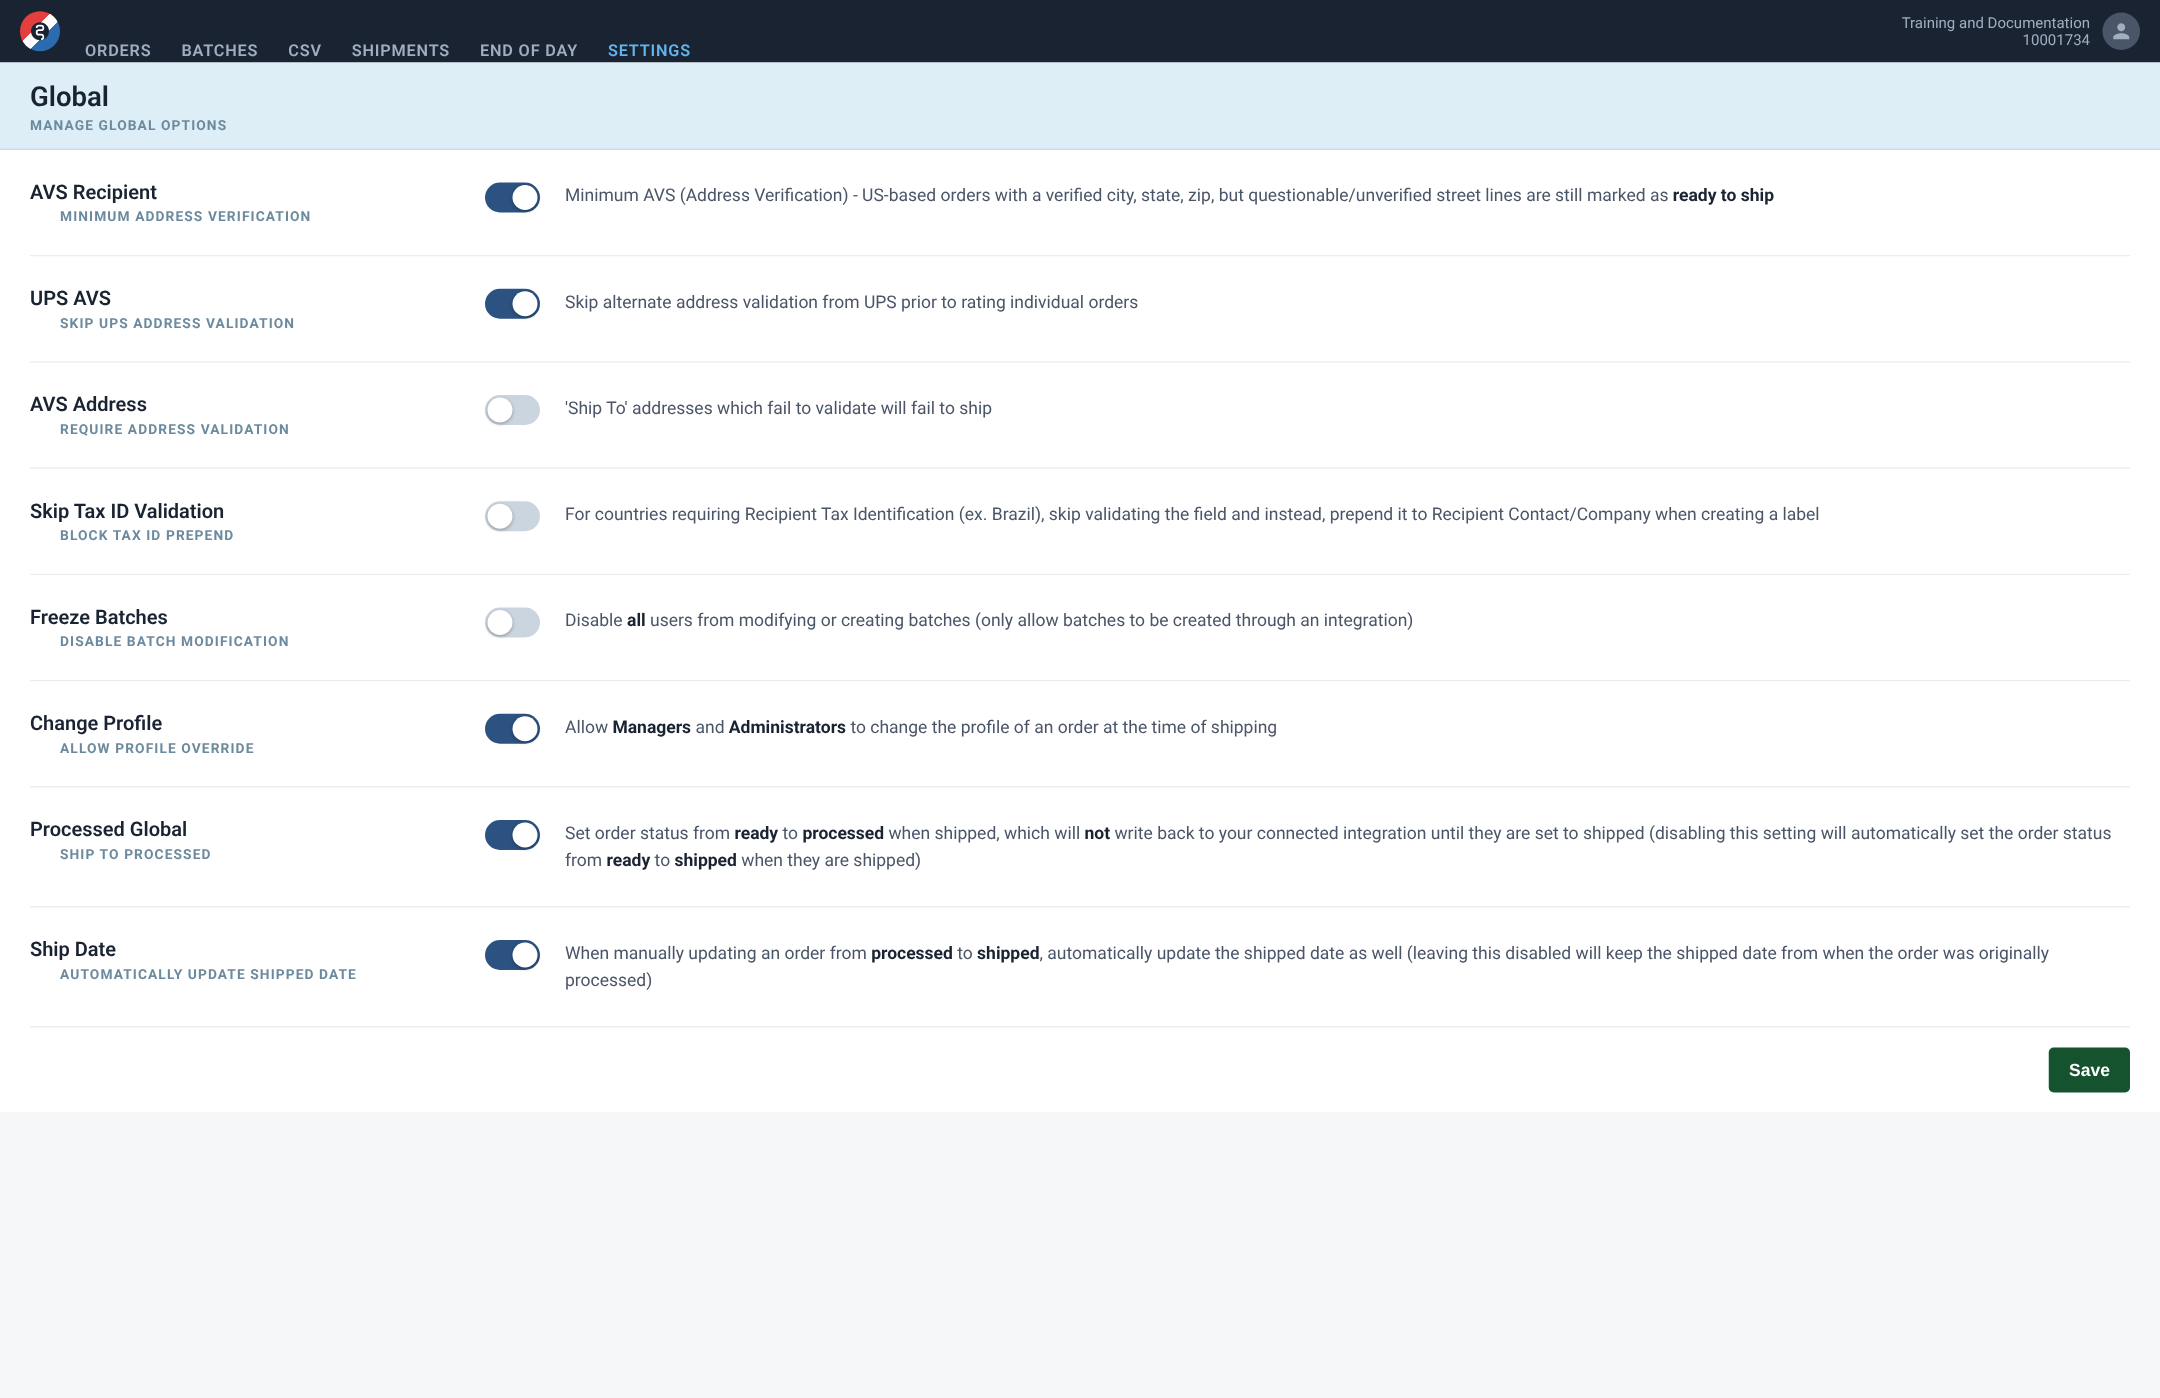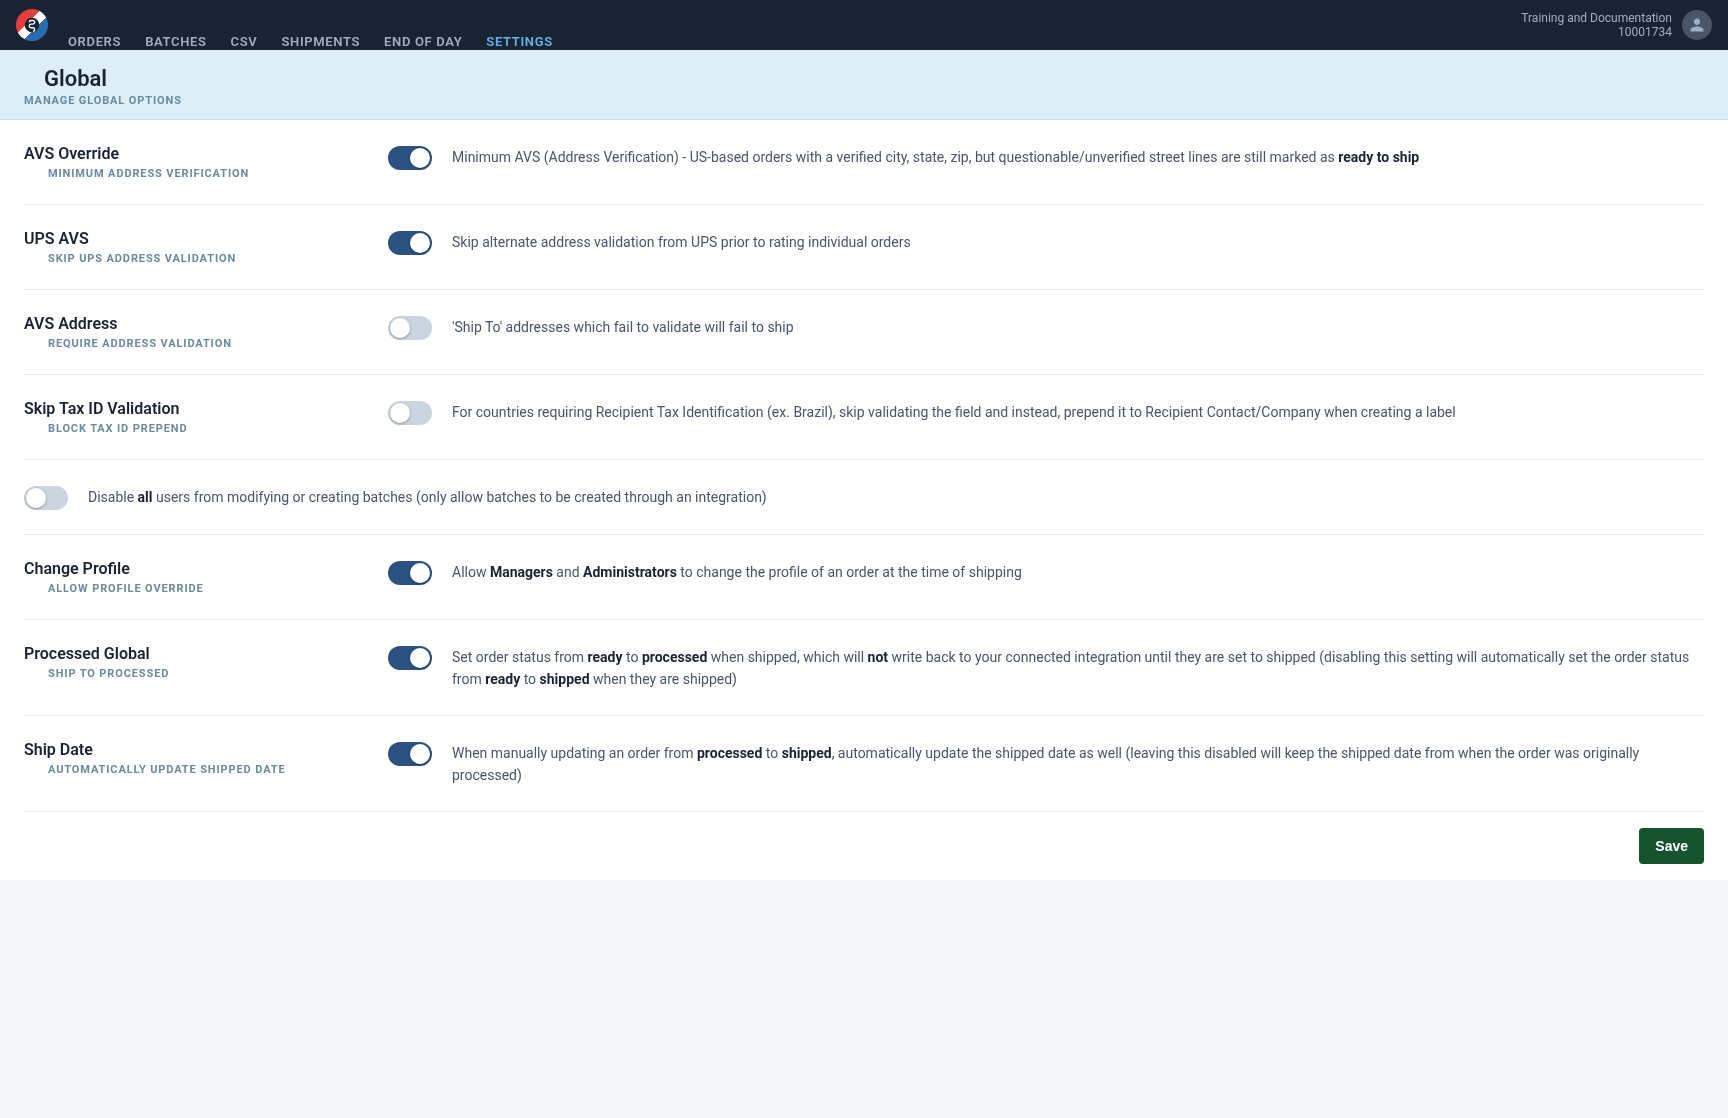--- a/index.html
+++ b/index.html
@@ -9,21 +9,21 @@
     .nav { background: #1a2332; display: flex; align-items: center; height: 50px; padding: 0 16px; gap: 8px; }
     .nav-logo { width: 32px; height: 32px; background: linear-gradient(135deg, #e53e3e 0%, #e53e3e 40%, #fff 40%, #fff 60%, #2b6cb0 60%); border-radius: 50%; display: flex; align-items: center; justify-content: center; flex-shrink: 0; }
     .nav-logo svg { width: 18px; height: 18px; }
     .nav-item { color: #a0aec0; text-decoration: none; font-size: 13px; font-weight: 600; letter-spacing: 0.05em; padding: 0 12px; cursor: pointer; text-transform: uppercase; margin-top: 33px; }
     .nav-item.active { color: #63b3ed; }
     .nav-right { margin-left: auto; display: flex; align-items: center; gap: 10px; color: #a0aec0; font-size: 12px; text-align: right; }
     .nav-avatar { width: 30px; height: 30px; background: #4a5568; border-radius: 50%; display: flex; align-items: center; justify-content: center; color: #fff; font-size: 13px; }
 
     
     .page-header { background: #ddeef7; padding: 16px 24px 12px; border-bottom: 1px solid #c5dcea; }
-    .page-title { font-size: 22px; font-weight: 600; color: #1a2332; margin-left: 20px; }
+    .page-title { font-size: 22px; font-weight: 600; color: #1a2332; }
     .page-subtitle { font-size: 11px; font-weight: 700; color: #6b8a9e; letter-spacing: 0.08em; text-transform: uppercase; margin-top: 3px; }
 
     
     .content { padding: 0 24px; background: #fff; }
 
     
     .setting-row { display: flex; align-items: flex-start; padding: 24px 0; border-bottom: 1px solid #e8edf2; gap: 24px; }
     .setting-left { width: 340px; flex-shrink: 0; }
     .setting-name { font-size: 16px; font-weight: 600; color: #1a2332; }
     .setting-key { font-size: 11px; font-weight: 700; color: #6b8a9e; letter-spacing: 0.08em; text-transform: uppercase; margin-top: 4px; padding-left: 24px; }
@@ -79,21 +79,21 @@
 
 <div class="page-header">
   <div class="page-title">Global</div>
   <div class="page-subtitle">MANAGE GLOBAL OPTIONS</div>
 </div>
 
 <div class="content">
   <div id="settings-list">
       <div class="setting-row">
         <div class="setting-left">
-          <div class="setting-name">AVS Override</div>
+          <div class="setting-name">AVS Recipient</div>
           <div class="setting-key">MINIMUM ADDRESS VERIFICATION</div>
         </div>
         <div class="setting-middle">
           <div class="toggle">
             <div class="toggle-track on">
               <div class="toggle-thumb"></div>
             </div>
           </div>
           <div class="setting-desc">Minimum AVS (Address Verification) - US-based orders with a verified city, state, zip, but questionable/unverified street lines are still marked as <b>ready to ship</b></div>
         </div>
@@ -134,20 +134,24 @@
         <div class="setting-middle">
           <div class="toggle">
             <div class="toggle-track off">
               <div class="toggle-thumb"></div>
             </div>
           </div>
           <div class="setting-desc">For countries requiring Recipient Tax Identification (ex. Brazil), skip validating the field and instead, prepend it to Recipient Contact/Company when creating a label</div>
         </div>
       </div>
       <div class="setting-row">
+        <div class="setting-left">
+          <div class="setting-name">Freeze Batches</div>
+          <div class="setting-key">DISABLE BATCH MODIFICATION</div>
+        </div>
         <div class="setting-middle">
           <div class="toggle">
             <div class="toggle-track off">
               <div class="toggle-thumb"></div>
             </div>
           </div>
           <div class="setting-desc">Disable <b>all</b> users from modifying or creating batches (only allow batches to be created through an integration)</div>
         </div>
       </div>
       <div class="setting-row">

